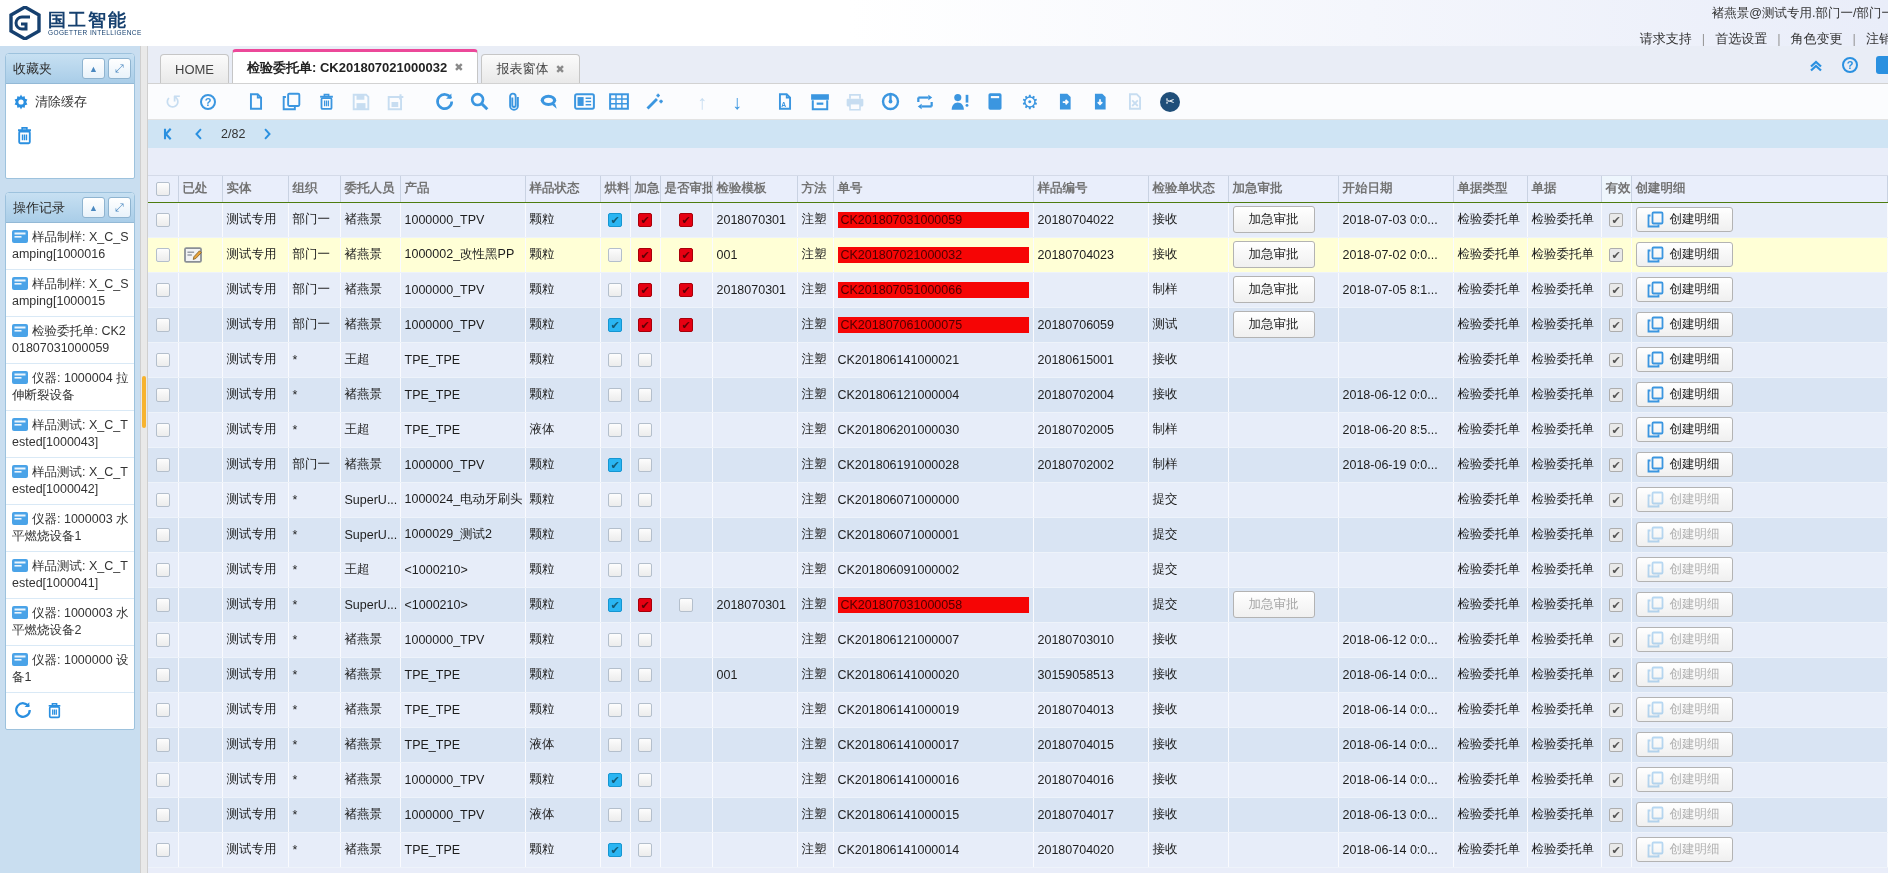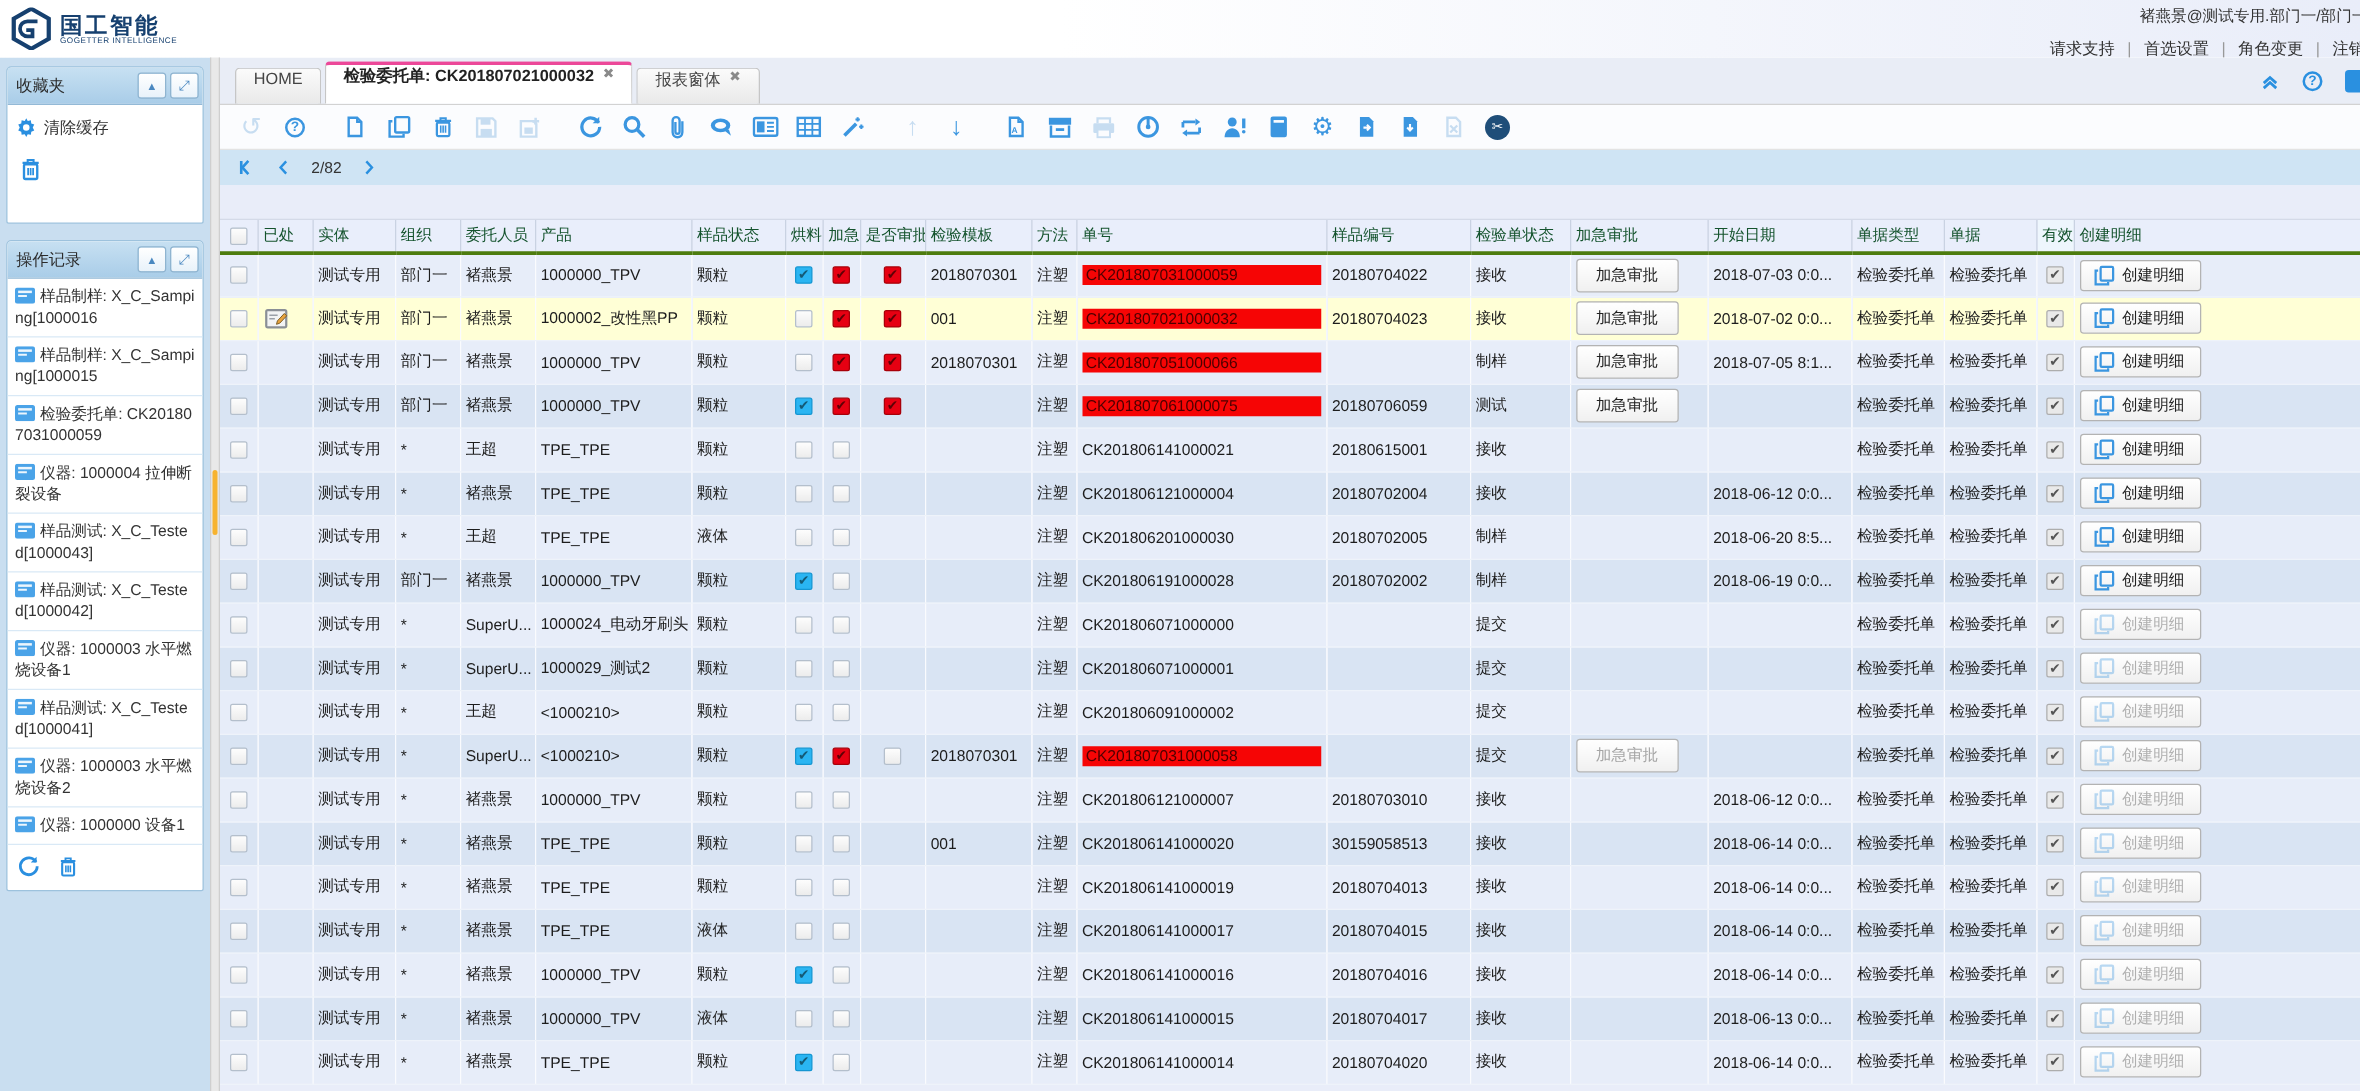--- a/index.html
+++ b/index.html
@@ -17,41 +17,41 @@
   .search-btn { width:30px; height:28px; border:1px solid #bfbfbf; background:#fff; display:flex; align-items:center; justify-content:center; cursor:pointer; }
   .mini-btn { width:27px; height:26px; margin-left:8px; border:1px solid #c2c2c2; border-radius:3px; background:linear-gradient(#fff,#f1f1f1); display:flex; align-items:center; justify-content:center; cursor:pointer; color:#555; font-weight:bold; }
   .top-right { position:absolute; right:0; top:0; width:620px; text-align:right; overflow:hidden; }
   .user-line { margin:5px -6px 0 0; font-size:12.5px; color:#333; white-space:nowrap; }
   .link-line { margin:8px -14px 0 0; font-size:13px; color:#333; white-space:nowrap; }
   .link-line .lk { cursor:pointer; padding:0 10px; }
   .link-line .sep { color:#999; }
 
   
   .content { display:flex; height:827px; }
-  .sidebar { width:168px; background:#c9def0; padding:7px 5px 0 5px; overflow:hidden; }
+  .sidebar { width:140px; background:#c9def0; padding:7px 5px 0 5px; overflow:hidden; }
   .splitter { width:8px; background:#e9e9e9; border-left:1px solid #cfcfcf; border-right:1px solid #cfcfcf; position:relative; }
   .splitter .handle { position:absolute; left:1px; top:330px; width:4px; height:52px; background:#f7b32f; border-radius:2px; }
   .main { flex:1; display:flex; flex-direction:column; overflow:hidden; background:#fff; }
 
   
   .panel { background:#fff; border:1px solid #9dc2dd; border-radius:4px 4px 2px 2px; margin-bottom:13px; overflow:hidden; }
   .panel-h { height:30px; background:linear-gradient(#c7e0f2,#a9cde8); border-bottom:1px solid #93b9d6; display:flex; align-items:center; padding:0 3px 0 7px; }
   .panel-title { flex:1; font-size:13px; color:#2b2b2b; }
   .ph-btn { width:23px; height:21px; margin-left:3px; border:1px solid #8fb4d0; border-radius:3px; background:linear-gradient(#fff,#e8f2fa); color:#4a88c0; font-size:9px; display:flex; align-items:center; justify-content:center; cursor:pointer; }
   .fav-item { display:flex; align-items:center; gap:6px; padding:9px 7px 7px 7px; font-size:13px; color:#333; cursor:pointer; }
   .fav-trash { padding:7px 7px 30px 9px; }
   .hist-body { }
   .hist-item { padding:6px 5px 6px 6px; line-height:17px; font-size:12.5px; color:#333; border-bottom:1px solid #d9e9f6; cursor:pointer; word-break:break-all; }
   .hist-item .ic { display:inline-block; vertical-align:-2px; margin-right:4px; }
   .hist-foot { display:flex; gap:14px; padding:8px 6px 10px 8px; }
   .icon-btn { cursor:pointer; display:inline-flex; }
 
   
   .tabstrip { height:38px; background:#e9edf6; border-bottom:1px solid #d2d2d2; display:flex; align-items:flex-end; padding-left:12px; position:relative; }
-  .tab { height:29px; display:flex; align-items:flex-start; gap:7px; padding:0 14px; margin-right:3px; border:1px solid #c6c6c6; border-bottom:none; border-radius:4px 4px 0 0; background:linear-gradient(#fbfbfb,#e9e9e9); font-size:13px; color:#444; cursor:pointer; }
+  .tab { height:29px; display:flex; align-items:center; gap:7px; padding:0 14px; margin-right:3px; border:1px solid #c6c6c6; border-bottom:none; border-radius:4px 4px 0 0; background:linear-gradient(#fbfbfb,#e9e9e9); font-size:13px; color:#444; cursor:pointer; }
   .tab.active { height:34px; background:#fff; border-top:3px solid #ec4899; font-weight:bold; color:#222; }
   .tab .x { color:#8a8a8a; font-size:11px; font-weight:bold; }
   .tabstrip-icons { position:absolute; right:6px; top:10px; display:flex; gap:18px; align-items:center; color:#2a90e0; }
 
   
   .toolbar { height:36px; background:#fbfcfe; border-bottom:1px solid #e3e3e3; display:flex; align-items:center; padding-left:14px; }
   .tb-group { display:flex; align-items:center; gap:13px; margin-right:26px; }
   .tb-ic { width:22px; height:22px; display:flex; align-items:center; justify-content:center; color:#3b96e0; font-size:19px; cursor:pointer; }
   .tb-ic.disabled { color:#c7ddf1; cursor:default; }
   .circle-q { display:inline-flex; width:16px; height:16px; border:2px solid currentColor; border-radius:50%; align-items:center; justify-content:center; font-size:11px; font-weight:bold; }
@@ -60,21 +60,21 @@
   
   .bluebar { height:28px; background:#cfe4f4; display:flex; align-items:center; padding:0 26px 0 13px; }
   .bluebar .title { flex:1; font-size:13px; color:#2b2b2b; }
   .pager { display:flex; align-items:center; gap:16px; color:#2a90e0; }
   .pager .pg-txt { color:#333; font-size:12.5px; }
   .filterstrip { height:28px; background:#e9edf9; border-bottom:1px solid #d4dae8; }
 
   
   .grid { flex:1; overflow:hidden; background:#e9edf9; }
   table { border-collapse:collapse; table-layout:fixed; width:1740px; }
-  th { height:26px; background:#e9eefb; font-weight:normal; font-size:12.5px; color:#14532d; text-align:left; padding:0 4px; border-right:1px solid #c9d2e2; border-bottom:3px solid #4d7c0f; white-space:nowrap; overflow:hidden; }
+  th { height:26px; background:#e9eefb; font-weight:bold; font-size:12.5px; color:#737373; text-align:left; padding:0 4px; border-right:1px solid #c9d2e2; border-bottom:1px solid #4d7c0f; white-space:nowrap; overflow:hidden; }
   th.lite { background:#eef6fd; }
   td { height:35px; padding:0 4px; font-size:12.5px; color:#1d1d1d; border-right:1px solid rgba(255,255,255,.75); border-bottom:1px solid #eef3fa; white-space:nowrap; overflow:hidden; }
   tr.odd td { background:#e7edf9; }
   tr.even td { background:#d9e4f3; }
   tr.selected td { background:#ffffd6; }
   .ctr { text-align:center; }
   .cb { display:inline-block; width:14px; height:14px; border:1px solid #b4bfcc; border-radius:2px; background:linear-gradient(#fdfdfd,#ececec); vertical-align:middle; line-height:12px; text-align:center; font-size:11px; }
   .cb.cyan { background:#2ab5f2; border-color:#1596d2; color:#145a76; }
   .cb.red { background:#e60012; border-color:#a80009; color:#5e0005; }
   .cb.gray { background:#e9e9e9; border-color:#adadad; color:#555; }

